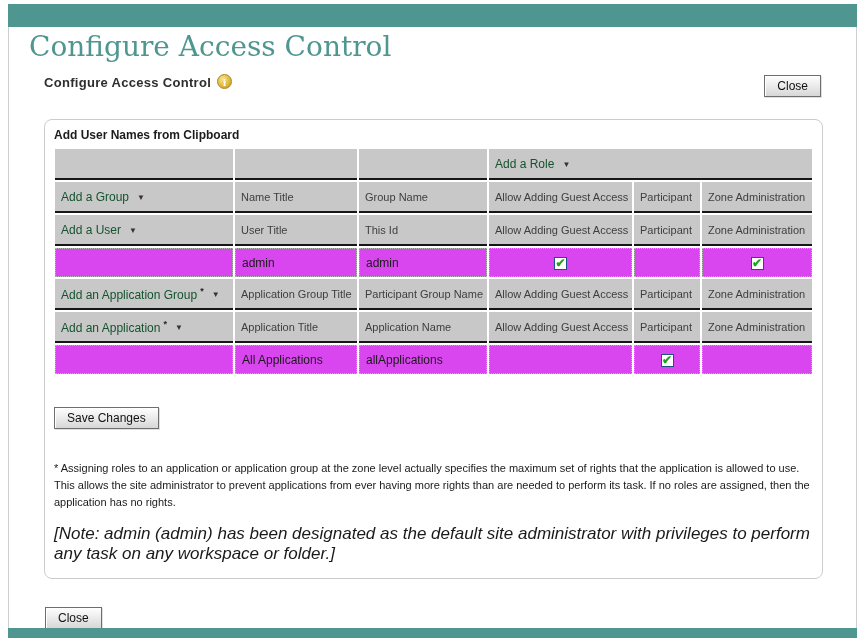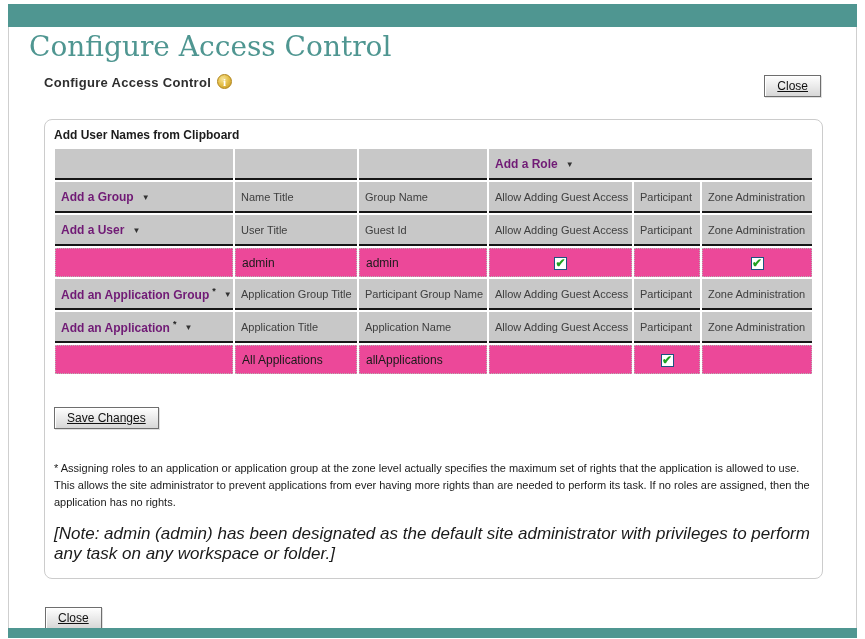--- a/index.html
+++ b/index.html
@@ -52,21 +52,20 @@
     cursor:pointer;
   }
   .spacer { flex:1; }
   .btn {
     font-family:inherit; font-size:12px; color:#111;
     background:linear-gradient(#fefefe, #e9e9e9 55%, #d7d7d7);
     border:1px solid #6e6e6e;
     box-shadow:inset 1px 1px 0 #ffffff, 1px 1px 0 rgba(0,0,0,0.12);
     padding:3px 12px;
     cursor:pointer;
-    text-decoration:underline;
   }
   .admin-functions { margin-top:15px; font-size:12px; color:#1c1c1c; }
   .panel {
     margin-top:22px;
     box-sizing:border-box;
     width:779px;
     border:1px solid #cccccc;
     border-radius:8px;
     padding:6px 8px 14px 8px;
     background:#fff;
@@ -85,25 +84,25 @@
   td { vertical-align:middle; overflow:hidden; }
   td.hdr {
     background:#C8C8C8;
     border-bottom:2px solid #161616;
     height:23px;
     padding:3px 6px;
     font-size:11px; color:#3E3E3E;
     white-space:nowrap;
   }
   td.hdr.menu-cell { cursor:pointer; }
-  .menu-label { font-size:12px; font-weight:bold; color:#701a75; }
+  .menu-label { font-size:12px; font-weight:normal; color:#14532d; }
   .caret { font-size:8px; color:#333; margin-left:5px; position:relative; top:-1px; }
   sup.fn-mark { font-size:9px; color:#222; font-weight:bold; }
   td.data {
-    background:#ec4899;
+    background:#d946ef;
     border:1px dotted #B5B5B5;
     height:21px;
     padding:3px 6px;
     font-size:12px; color:#1a1a1a;
     white-space:nowrap;
   }
   td.center { text-align:center; }
   .cb {
     display:inline-block; width:13px; height:13px;
     box-sizing:border-box;
@@ -178,21 +177,21 @@
           <td class="hdr">Participant</td>
           <td class="hdr">Zone Administration</td>
         </tr>
 
         <tr>
           <td class="hdr menu-cell">
             <span class="menu-label">Add a User</span>
             <span class="caret">▼</span>
           </td>
           <td class="hdr">User Title</td>
-          <td class="hdr">Guest Id</td>
+          <td class="hdr">This Id</td>
           <td class="hdr">Allow Adding Guest Access</td>
           <td class="hdr">Participant</td>
           <td class="hdr">Zone Administration</td>
         </tr>
 
         <tr>
           <td class="data"></td>
           <td class="data">admin</td>
           <td class="data">admin</td>
           <td class="data center"><span class="cb checked">✔</span></td>

